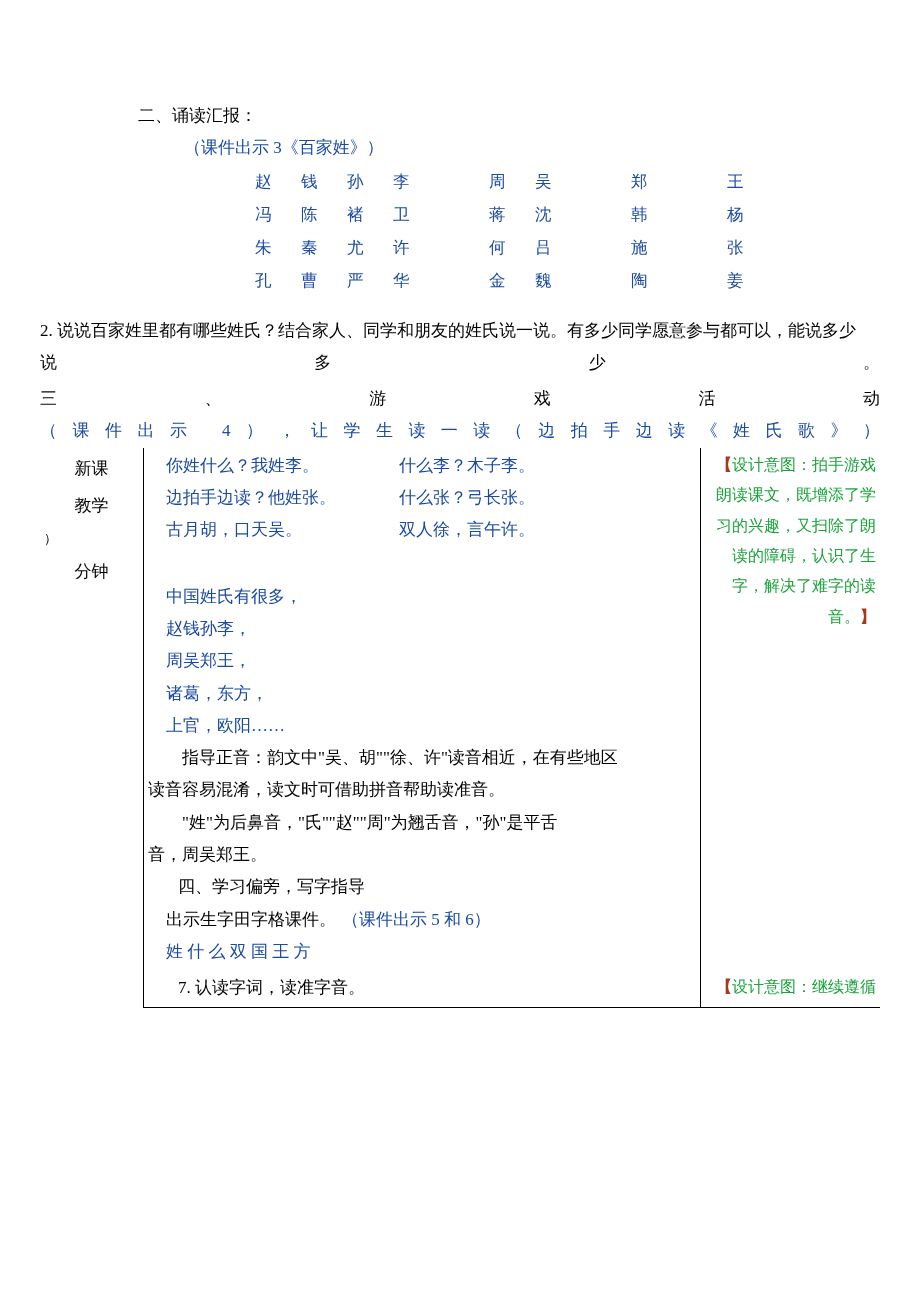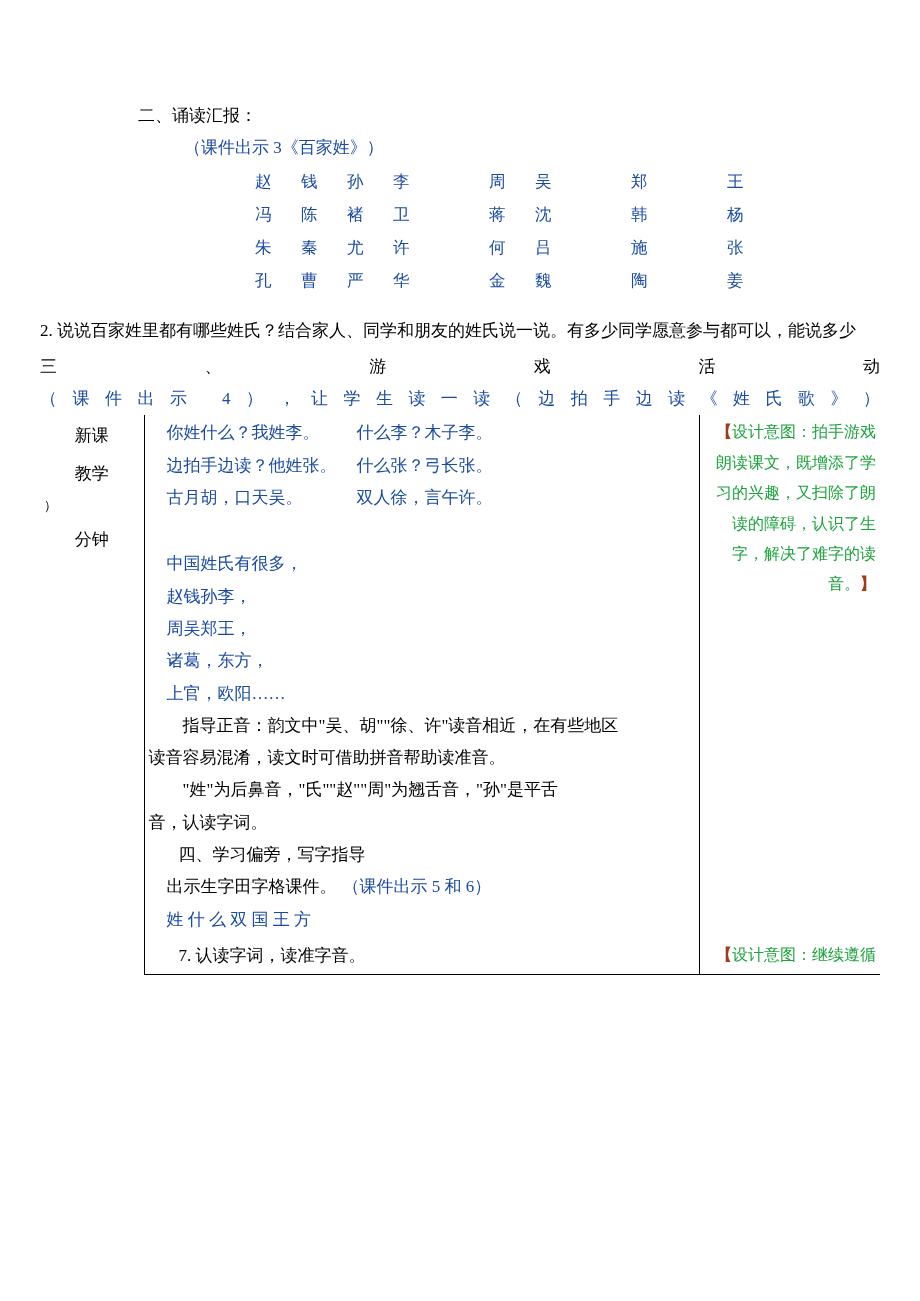--- a/index.html
+++ b/index.html
@@ -57,21 +57,21 @@
     font-size: 17px;
     padding-top: 4px;
   }
   .left-col div { line-height: 2.2; }
   .mid-col {
     width: 578px;
     border-right: 1px solid #000;
     padding-left: 12px;
   }
   .mid-col .blue-line { color: #1a4aa3; margin-left: 18px; }
-  .mid-col .verse-pair { display: flex; }
+  .mid-col .verse-pair { display: flex; gap: 43px; }
   .mid-col .verse-pair .p1 { width: 190px; margin-left: 18px; color: #1a4aa3; }
   .mid-col .verse-pair .p2 { color: #1a4aa3; }
   .mid-col .para { margin-left: 0; text-indent: 2em; }
   .mid-col .para-noind { margin-left: 0; }
   .right-col {
     width: 190px;
     padding-left: 8px;
     padding-right: 4px;
     font-size: 16px;
     color: #1aa33a;
@@ -145,20 +145,21 @@
     <span class="col">魏</span>
     <span class="gap"></span>
     <span class="col">陶</span>
     <span class="gap"></span>
     <span class="col">姜</span>
   </div>
 
   <div style="height:18px;"></div>
 
   <div class="black">2. 说说百家姓里都有哪些姓氏？结合家人、同学和朋友的姓氏说一说。有多少同学愿意参与都可以，能说多少</div>
+  <div class="justified black">说多少。</div>
   <div class="justified black section-3">三、游戏活动</div>
   <div class="justified blue">（课件出示 4），让学生读一读（边拍手边读《姓氏歌》）</div>
 
   <table class="table-wrap">
     <tbody>
         <tr>
       <td class="left-col" rowspan="2">
         <div>新课</div>
         <div>教学</div>
         <div style="text-align:left; font-size:13px;">）</div>
@@ -182,21 +183,21 @@
 
         <div class="blue-line">中国姓氏有很多，</div>
         <div class="blue-line">赵钱孙李，</div>
         <div class="blue-line">周吴郑王，</div>
         <div class="blue-line">诸葛，东方，</div>
         <div class="blue-line">上官，欧阳……</div>
 
         <div class="para black">指导正音：韵文中"吴、胡""徐、许"读音相近，在有些地区</div>
         <div class="para-noind black">读音容易混淆，读文时可借助拼音帮助读准音。</div>
         <div class="para black">"姓"为后鼻音，"氏""赵""周"为翘舌音，"孙"是平舌</div>
-        <div class="para-noind black">音，认读字词。</div>
+        <div class="para-noind black">音，周吴郑王。</div>
 
         <div class="black" style="margin-left:30px;">四、学习偏旁，写字指导</div>
         <div class="flex-line" style="margin-left:18px;">
           <span class="black">出示生字田字格课件。</span>
           <span class="blue" style="margin-left:6px;">（课件出示 5 和 6）</span>
         </div>
         <div class="blue" style="margin-left:18px;">姓 什 么 双 国 王 方</div>
       </td>
       <td class="right-col">
         <div>

